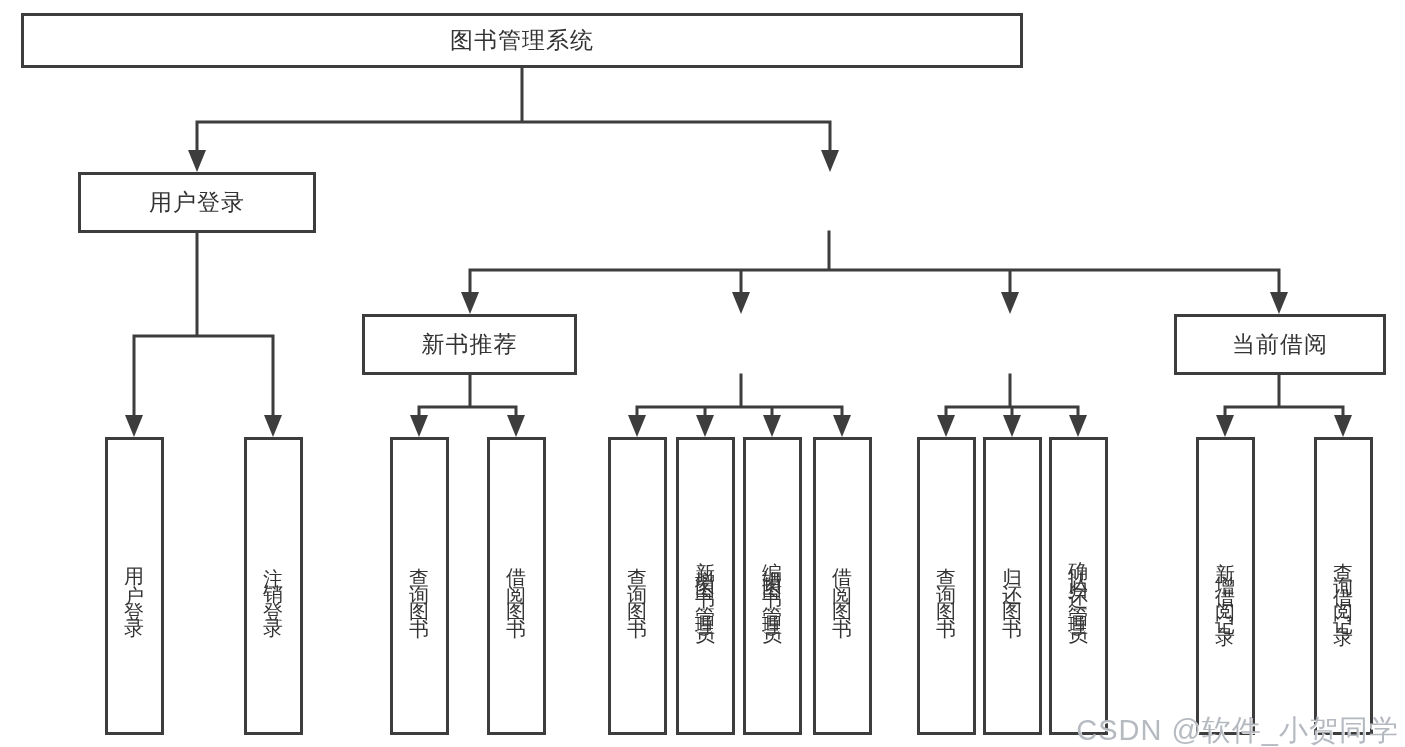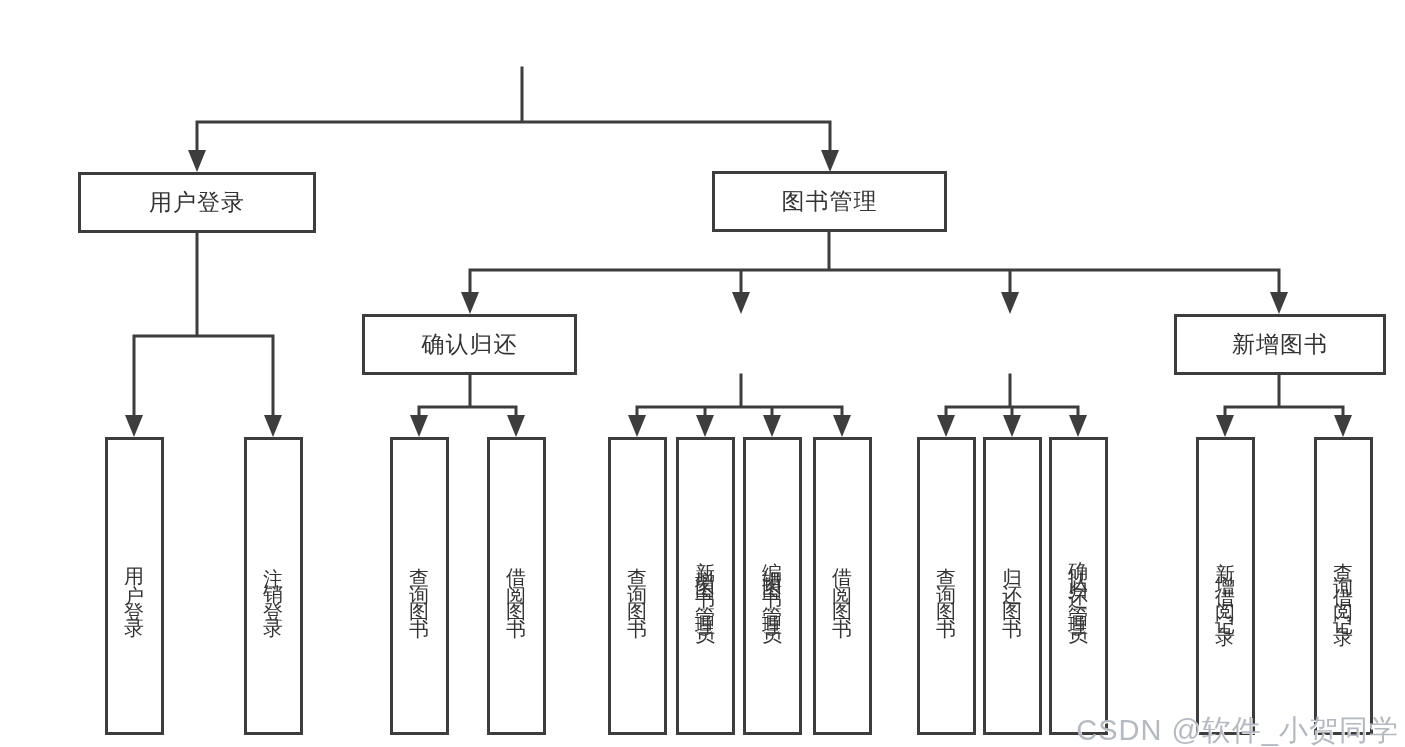--- a/index.html
+++ b/index.html
@@ -83,33 +83,33 @@
     <polygon points="696,415 714,415 705,437"></polygon>
     <polygon points="763,415 781,415 772,437"></polygon>
     <polygon points="833,415 851,415 842,437"></polygon>
     <polygon points="937,415 955,415 946,437"></polygon>
     <polygon points="1003,415 1021,415 1012,437"></polygon>
     <polygon points="1069,415 1087,415 1078,437"></polygon>
     <polygon points="1216,415 1234,415 1225,437"></polygon>
     <polygon points="1334,415 1352,415 1343,437"></polygon>
   </svg>
 
+  <div class="box" style="left:21px;top:13px;width:1002px;height:55px">
+    <span class="h-label">图书管理系统</span>
+  </div>
 
   <div class="box" style="left:78px;top:172px;width:238px;height:61px">
     <span class="h-label">用户登录</span>
   </div>
-  <div class="box" style="left:712px;top:171px;width:235px;height:61px">
-    <span class="h-label">图书管理</span>
-  </div>
 
   <div class="box" style="left:362px;top:314px;width:215px;height:61px">
-    <span class="h-label">确认归还</span>
+    <span class="h-label">新书推荐</span>
   </div>
   <div class="box" style="left:1174px;top:314px;width:212px;height:61px">
-    <span class="h-label">新增图书</span>
+    <span class="h-label">当前借阅</span>
   </div>
 
   <div class="box" style="left:105px;top:437px;width:59px;height:298px">
     <span class="v-label" style="letter-spacing: 17px;">用户登录</span>
   </div>
   <div class="box" style="left:244px;top:437px;width:59px;height:298px">
     <span class="v-label" style="letter-spacing: 17px;">注销登录</span>
   </div>
 
   <div class="box" style="left:390px;top:437px;width:59px;height:298px">

